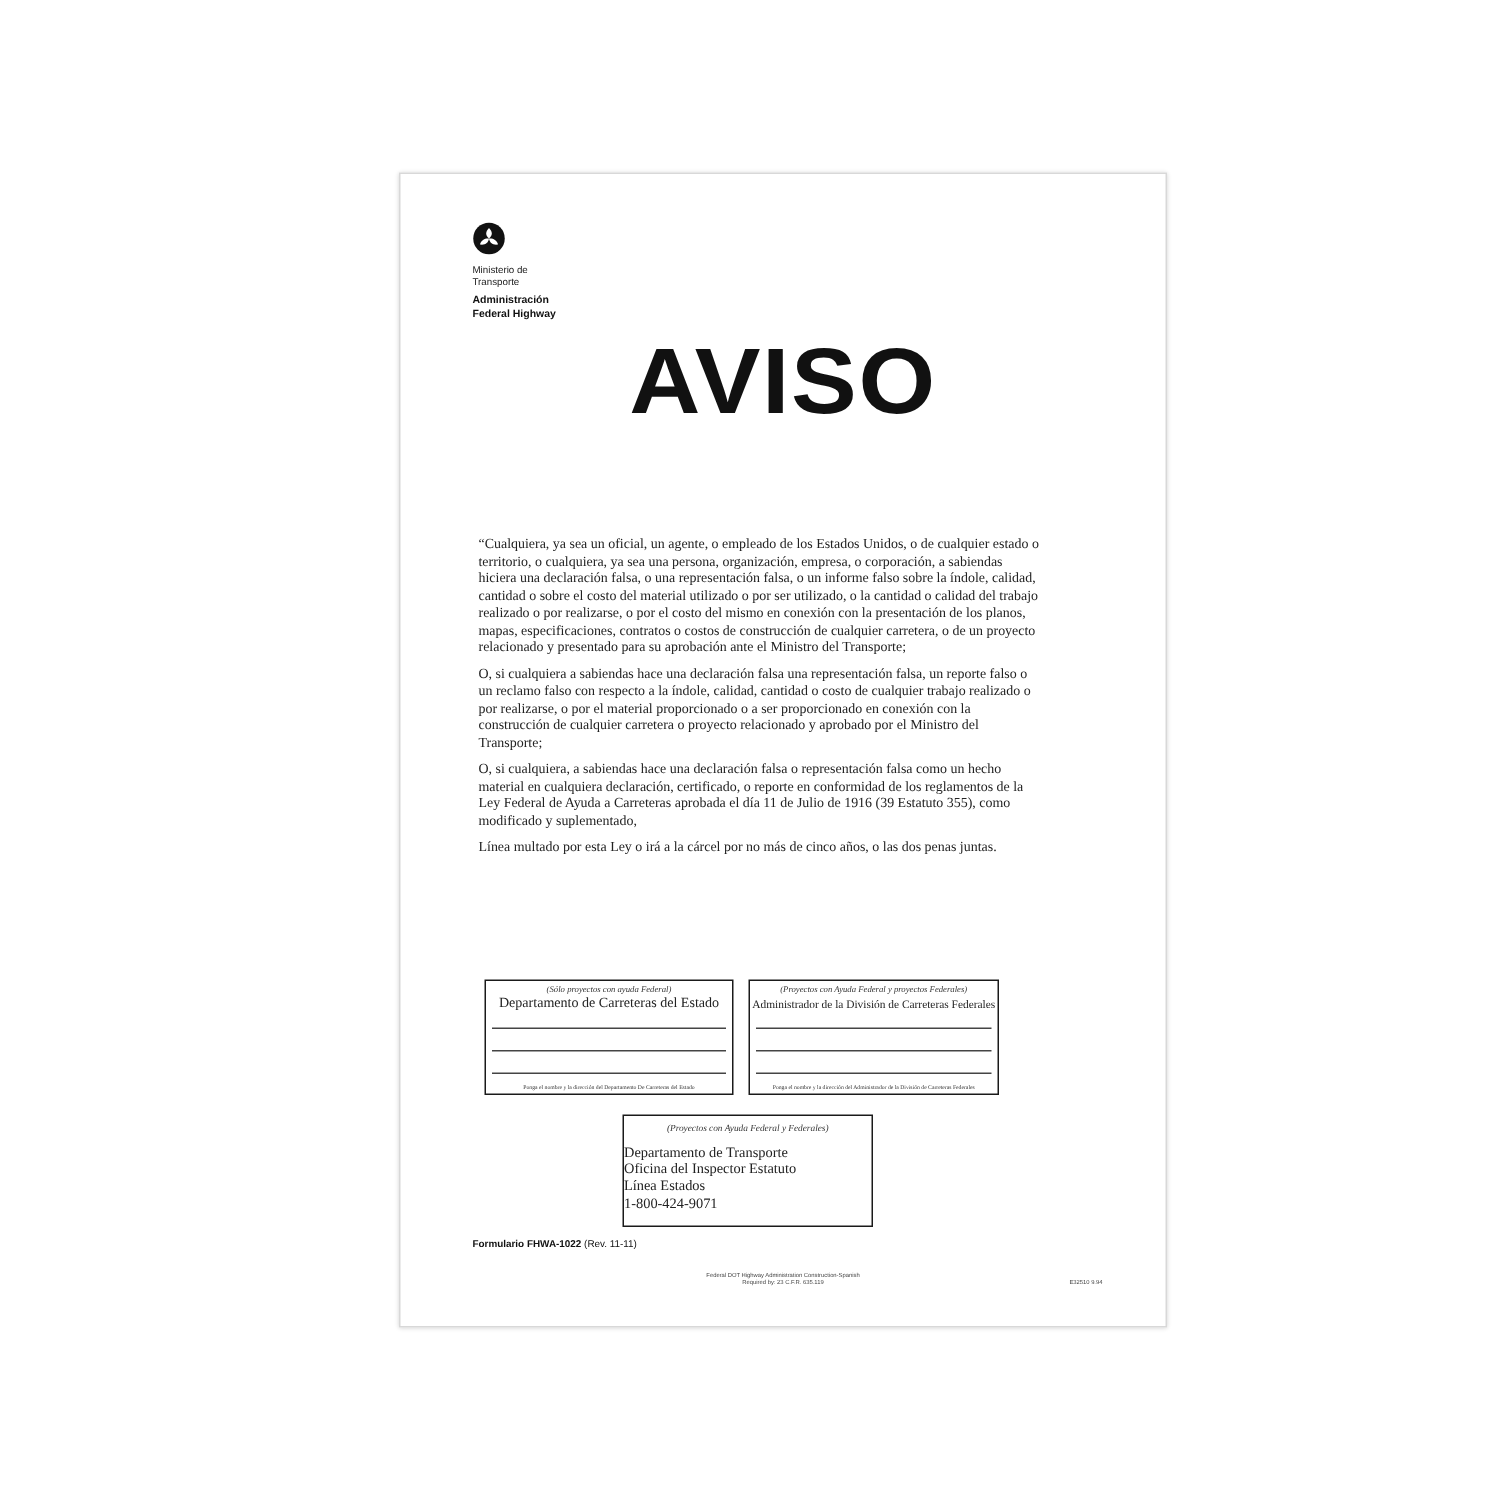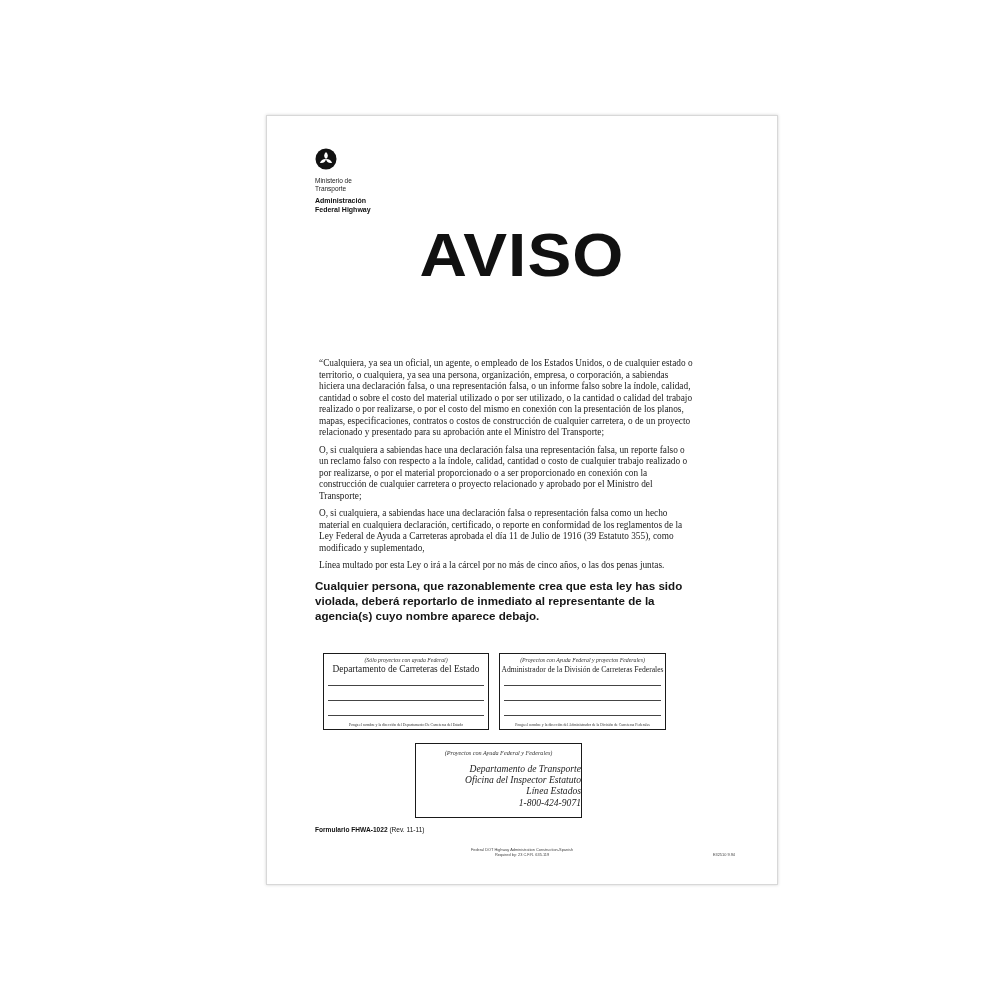--- a/index.html
+++ b/index.html
@@ -27,21 +27,21 @@
   .box { position:absolute; border:1.6px solid #1a1a1a; box-sizing:border-box; background:#fff; }
   .box1 { left:56px; top:537px; width:166px; height:77px; }
   .box2 { left:232px; top:537px; width:167px; height:77px; }
   .box3 { left:148px; top:627px; width:167px; height:75px; }
   .box-note { text-align:center; font-style:italic; font-size:5.8px; color:#333; margin-top:3px; }
   .box-head { text-align:center; font-size:9.4px; color:#222; margin-top:1px; line-height:11px; }
   .box2 .box-head { font-size:7.6px; }
   .line { position:absolute; left:4px; right:4px; height:0; border-top:1px solid #444; }
   .box-foot { position:absolute; left:0; right:0; bottom:2px; text-align:center; font-size:3.8px; color:#333; }
   .box3 .box-note { margin-top:5px; font-size:6.2px; }
-  .box3 .box-body { text-align:right; font-size:9.6px; line-height:11.2px; color:#222; margin-top:7px;font-style:italic; }
+  .box3 .box-body { text-align:left; font-size:9.6px; line-height:11.2px; color:#222; margin-top:7px; }
   .form-id { position:absolute; left:48px; top:710px; font-size:6.6px; color:#111; }
   .form-id b { font-weight:bold; }
   .footer-center { position:absolute; left:0; width:100%; top:731px; text-align:center; font-size:3.9px; line-height:5px; color:#444; }
   .footer-right { position:absolute; right:42px; top:736px; font-size:3.9px; color:#444; }
 </style>
 </head>
 <body>
 
 <div class="page">
 
@@ -64,21 +64,20 @@
   <div class="title sans">AVISO</div>
 
 
   <div class="quote serif">
     <p>“Cualquiera, ya sea un oficial, un agente, o empleado de los Estados Unidos, o de cualquier estado o territorio, o cualquiera, ya sea una persona, organización, empresa, o corporación, a sabiendas hiciera una declaración falsa, o una representación falsa, o un informe falso sobre la índole, calidad, cantidad o sobre el costo del material utilizado o por ser utilizado, o la cantidad o calidad del trabajo realizado o por realizarse, o por el costo del mismo en conexión con la presentación de los planos, mapas, especificaciones, contratos o costos de construcción de cualquier carretera, o de un proyecto relacionado y presentado para su aprobación ante el Ministro del Transporte;</p>
     <p>O, si  cualquiera a sabiendas hace una declaración falsa una representación falsa, un reporte falso o un reclamo falso con respecto a la índole, calidad, cantidad o costo de cualquier trabajo realizado o por realizarse, o por el material proporcionado o a ser proporcionado en conexión con la construcción de cualquier carretera o proyecto relacionado y aprobado por el Ministro del Transporte;</p>
     <p>O, si cualquiera, a sabiendas hace una declaración falsa o representación falsa como un hecho material en cualquiera declaración, certificado, o reporte en conformidad de los reglamentos de la Ley Federal de Ayuda a Carreteras aprobada el día 11 de Julio de 1916 (39 Estatuto 355), como modificado y suplementado,</p>
     <p>Línea multado por esta Ley o irá a la cárcel por no más de  cinco años, o las dos penas juntas.</p>
   </div>
 
-  <div class="warning sans">Cualquier persona, que razonablemente crea que esta ley has sido violada, deberá reportarlo de inmediato al representante de la agencia(s) cuyo nombre aparece debajo.</div>
 
   <div class="box box2 serif">
     <div class="box-note">(Proyectos con Ayuda Federal y proyectos Federales)</div>
     <div class="box-head">Administrador de la División de Carreteras Federales</div>
     <div class="line" style="top:31px"></div>
     <div class="line" style="top:46px"></div>
     <div class="line" style="top:61px"></div>
     <div class="box-foot">Ponga el nombre y la dirección del Administrador de la División de Carreteras Federales</div>
   </div>
 

